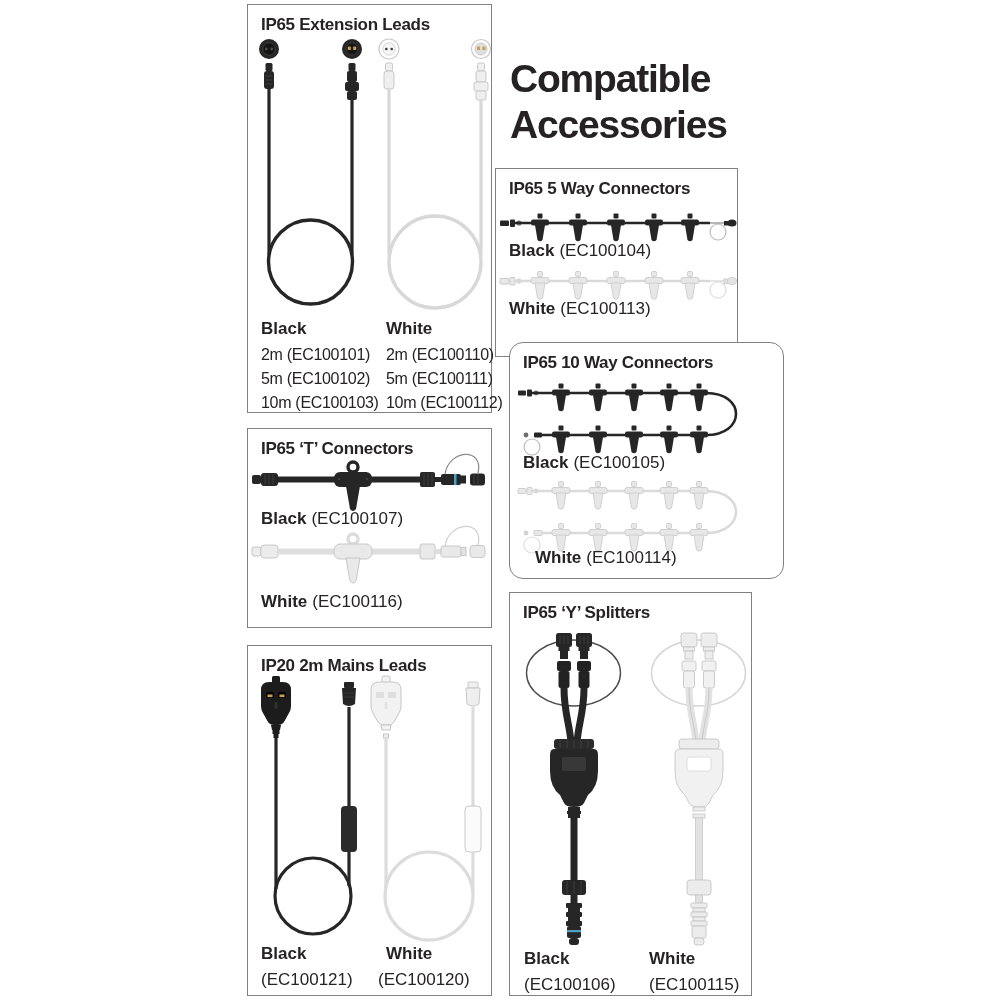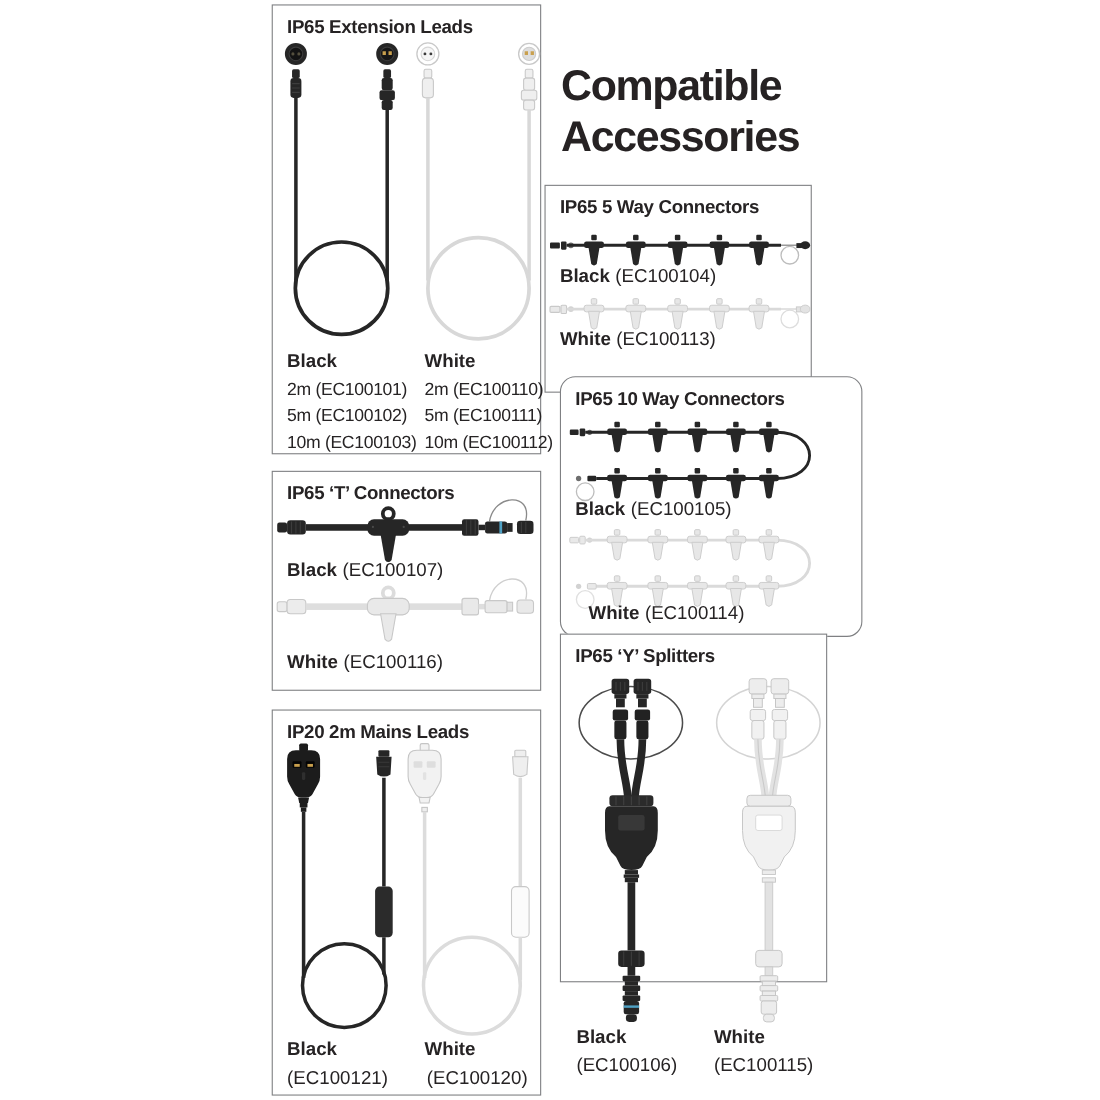--- a/index.html
+++ b/index.html
@@ -179,21 +179,21 @@
       <path d="M218,42 L232,42 L231,58 Q225,62 219,58 Z" fill="#efefef" stroke="#c8c8c8"></path>
       <line x1="225" y1="61" x2="225" y2="160" stroke="#dcdcdc" stroke-width="3.2"></line>
       <rect x="217" y="160" width="16" height="46" rx="4" fill="#fbfbfb" stroke="#c8c8c8"></rect>
       <line x1="225" y1="206" x2="225" y2="245" stroke="#dcdcdc" stroke-width="3.2"></line>
       <circle cx="181" cy="250" r="44" fill="none" stroke="#dcdcdc" stroke-width="3.2"></circle>
     </g>
   </svg>
   <div class="colhead" style="left:13px;top:298px;">Black</div>
   <div class="vlabel" style="left:13px;top:324px;">(EC100121)</div>
   <div class="colhead" style="left:138px;top:298px;">White</div>
-  <div class="vlabel" style="left:140px;top:324px;text-align:right;">(EC100120)</div>
+  <div class="vlabel" style="left:130px;top:324px;text-align:right;">(EC100120)</div>
 </div>
 
 <div class="box" style="left:495px;top:168px;width:243px;height:189px;text-align:center;">
   <div class="box-title">IP65 5 Way Connectors</div>
   <svg width="243" height="160" viewBox="0 0 243 160">
     <g>
       <rect x="4" y="51.5" width="9" height="5.5" rx="1" fill="#262626"></rect>
       <rect x="14" y="50.5" width="5" height="7.5" rx="1" fill="#262626"></rect>
       <circle cx="23" cy="54" r="2.6" fill="#6e6e6e"></circle>
       <line x1="19" y1="54" x2="214" y2="54" stroke="#262626" stroke-width="2.6"></line>
@@ -342,21 +342,21 @@
     </g>
   </svg>
   <div class="vlabel" style="left:13px;top:110px;">
     <span class="b">Black</span><span class="c">(EC100105)</span>
   </div>
   <div class="vlabel" style="left:13px;top:205px;margin-left:12px;">
     <span class="b">White</span><span class="c">(EC100114)</span>
   </div>
 </div>
 
-<div class="box" style="left:509px;top:576px;width:243px;height:317px;">
+<div class="box" style="left:509px;top:592px;width:243px;height:404px;">
   <div class="box-title">IP65 ‘Y’ Splitters</div>
   <svg width="243" height="404" viewBox="0 0 243 404">
 
     <g>
       <ellipse cx="63.5" cy="80" rx="47" ry="33" fill="none" stroke="#4c4c4c" stroke-width="1.4"></ellipse>
       <g fill="#262626">
         <rect x="46" y="40" width="16" height="14" rx="2.5"></rect>
           <rect x="48.5" y="54" width="11" height="4"></rect>
           <rect x="50" y="58" width="8" height="8"></rect>
         <rect x="66" y="40" width="16" height="14" rx="2.5"></rect>

